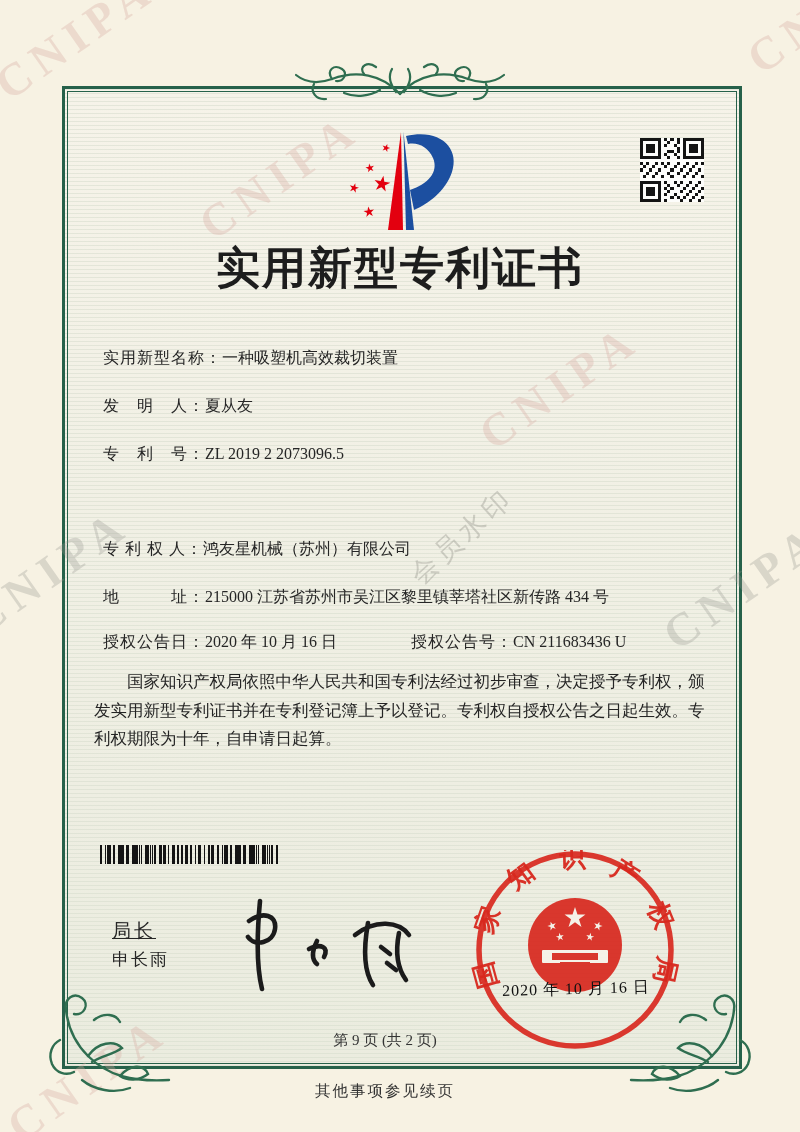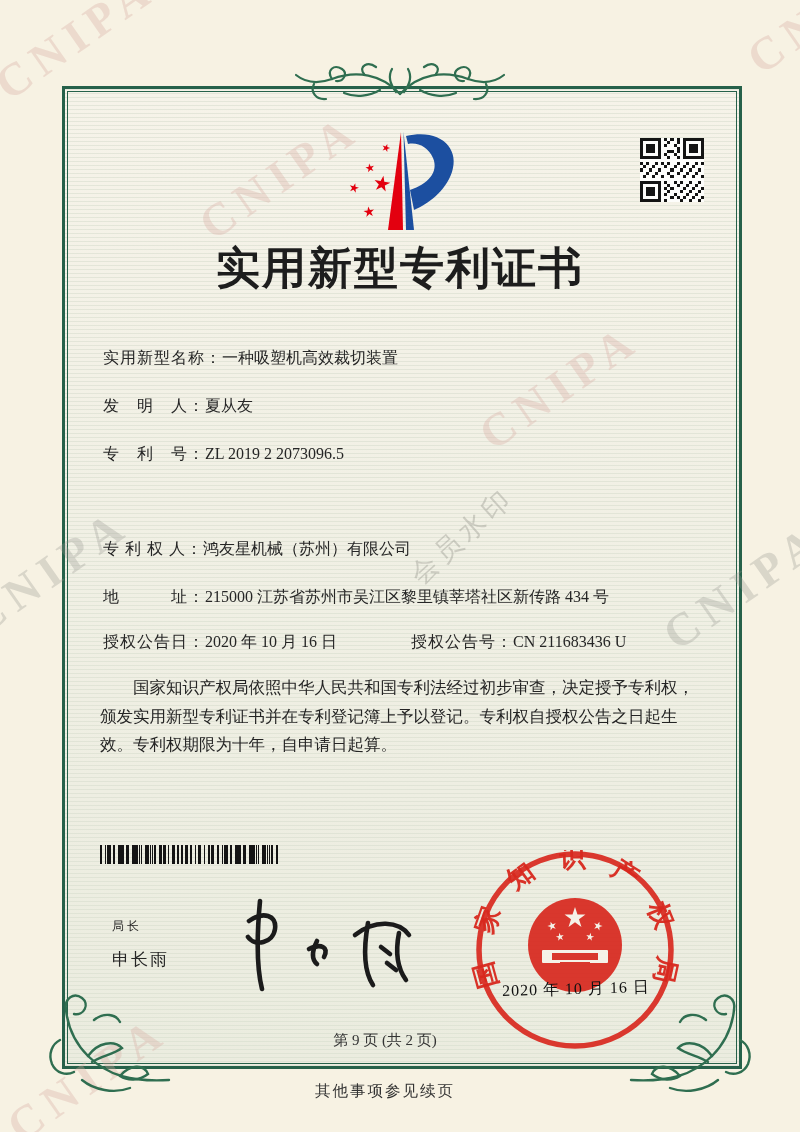--- a/index.html
+++ b/index.html
@@ -37,30 +37,30 @@
     font-size:44px;font-weight:bold;letter-spacing:2px;color:#1d1d1d;z-index:2;
   }
   
   .fields{position:absolute;inset:0;z-index:2;font-size:16px;}
   .frow{position:absolute;left:103px;right:66px;line-height:21px;white-space:nowrap;}
   .fr1{top:347px}.fr2{top:395px}.fr3{top:443px}.fr4{top:490px}.fr5{top:538px}.fr6{top:586px}.fr7{top:631px}
   .flabel{letter-spacing:1px;}
   .gpair1{display:inline-block;width:308px;}
   
   .paras{position:absolute;left:86px;top:660px;width:632px;z-index:2;font-size:16.5px;line-height:28.5px;color:#242424;}
-  .paras p{margin:14px;text-indent:2em;}
+  .paras p{margin:8px;text-indent:2em;}
   
   .barcode{
     position:absolute;left:100px;top:845px;width:178px;height:19px;z-index:2;
     background-image:
       repeating-linear-gradient(90deg,#141414 0 2px,transparent 2px 5px,#141414 5px 6px,transparent 6px 9px),
       repeating-linear-gradient(90deg,#141414 0 1px,transparent 1px 7px,#141414 7px 10px,transparent 10px 13px);
   }
   
-  .signer-title{position:absolute;left:112px;top:918px;font-size:12px;letter-spacing:3px;z-index:2;}
+  .signer-title{position:absolute;left:112px;top:918px;font-size:19px;letter-spacing:3px;z-index:2;text-decoration:underline;}
   .signer-name{position:absolute;left:112px;top:948px;font-size:17px;letter-spacing:2px;z-index:2;}
   .signature{position:absolute;left:225px;top:893px;z-index:2;}
   
   .seal{position:absolute;left:470px;top:850px;z-index:3;}
   .seal-date{
     position:absolute;left:490px;top:979px;width:172px;text-align:center;
     font-size:16px;letter-spacing:1px;color:#111;z-index:4;transform:rotate(-1.5deg);
   }
   
   .page-info{position:absolute;left:0;top:1031px;width:770px;text-align:center;font-size:15px;color:#333;z-index:2;}

